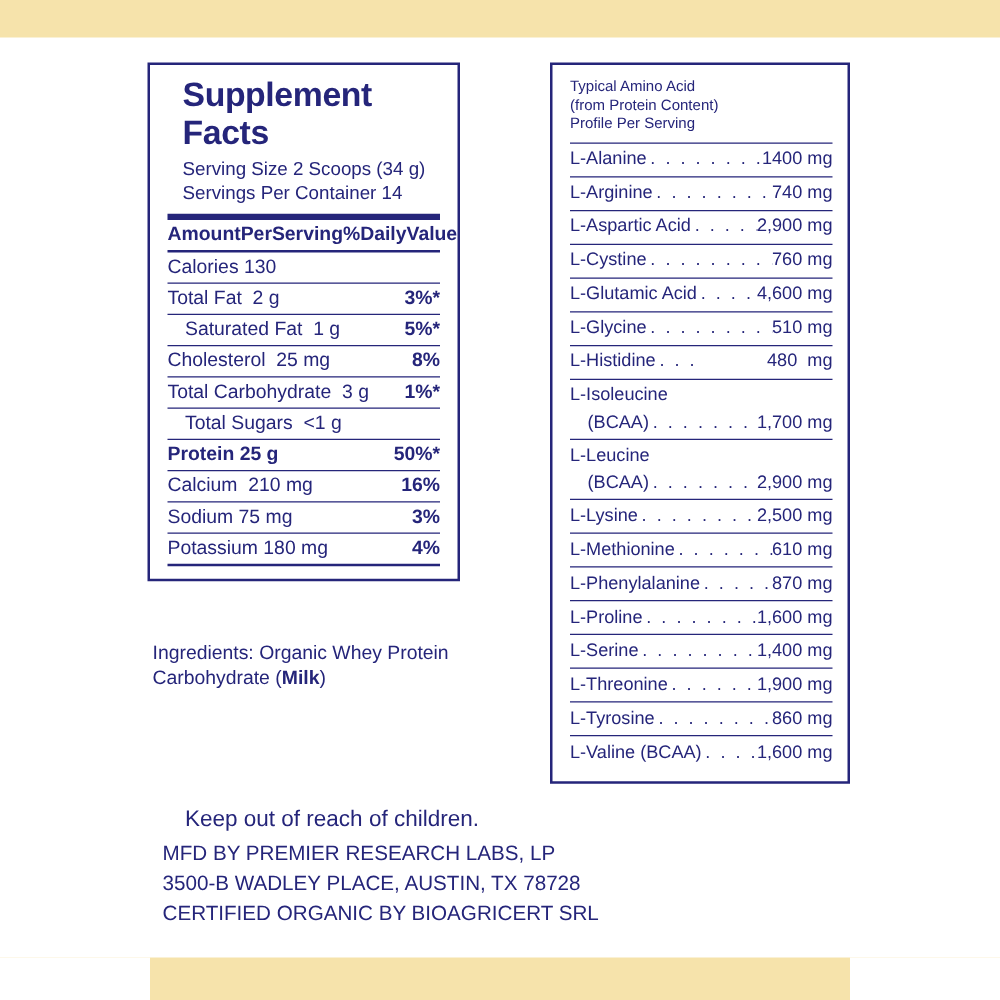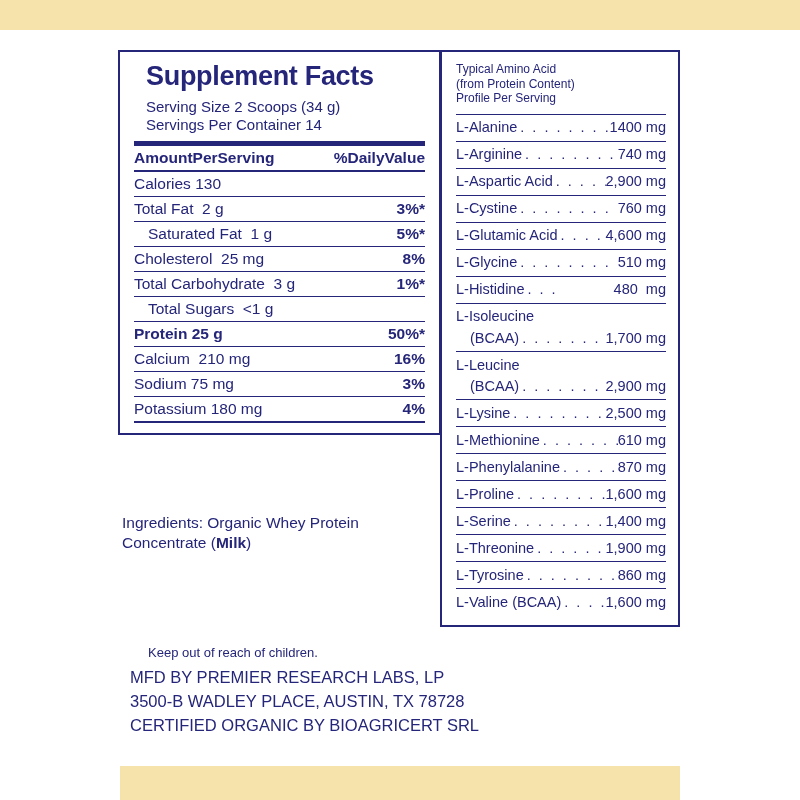--- a/index.html
+++ b/index.html
@@ -44,21 +44,21 @@
     right: 0; bottom: 0;
     width: 120px; height: 34px;
     background: #ffffff;
   }
 
   
   .sf-panel {
     position: absolute;
     left: 118px;
     top: 50px;
-    width: 323px;
+    width: 250px;
     border: 2px solid #25257a;
     background: #ffffff;
     box-sizing: border-box;
     padding: 8px 14px 10px 14px;
   }
   .sf-title {
     font-size: 27px;
     font-weight: bold;
     letter-spacing: -0.3px;
     line-height: 1.1;
@@ -153,21 +153,21 @@
   .aa-sep { border-top: 1px solid #25257a; }
 
   
   .footer {
     position: absolute;
     left: 130px;
     top: 645px;
     width: 560px;
   }
   .footer .keep {
-    font-size: 13px;
+    font-size: 18px;
     margin-left: 18px;
     margin-bottom: 6px;
   }
   .footer .mfd {
     font-size: 16.5px;
     font-weight: normal;
     line-height: 1.45;
   }
 </style>
 </head>
@@ -251,21 +251,21 @@
     <div class="row">
       <span class="left">Potassium 180 mg</span>
       <span class="right">4%</span>
     </div>
     <div class="rule-mid"></div>
 
   </div>
 
   <div class="ingredients">
     <div>Ingredients: Organic Whey Protein</div>
-    <div><span>Concentrate (</span><span class="bold">Milk</span><span>)</span></div>
+    <div><span>Carbohydrate (</span><span class="bold">Milk</span><span>)</span></div>
   </div>
 
   <div class="aa-panel">
     <div class="aa-title">
       <div>Typical Amino Acid</div>
       <div>(from Protein Content)</div>
       <div>Profile Per Serving</div>
     </div>
 
     <div class="aa-sep"></div>

